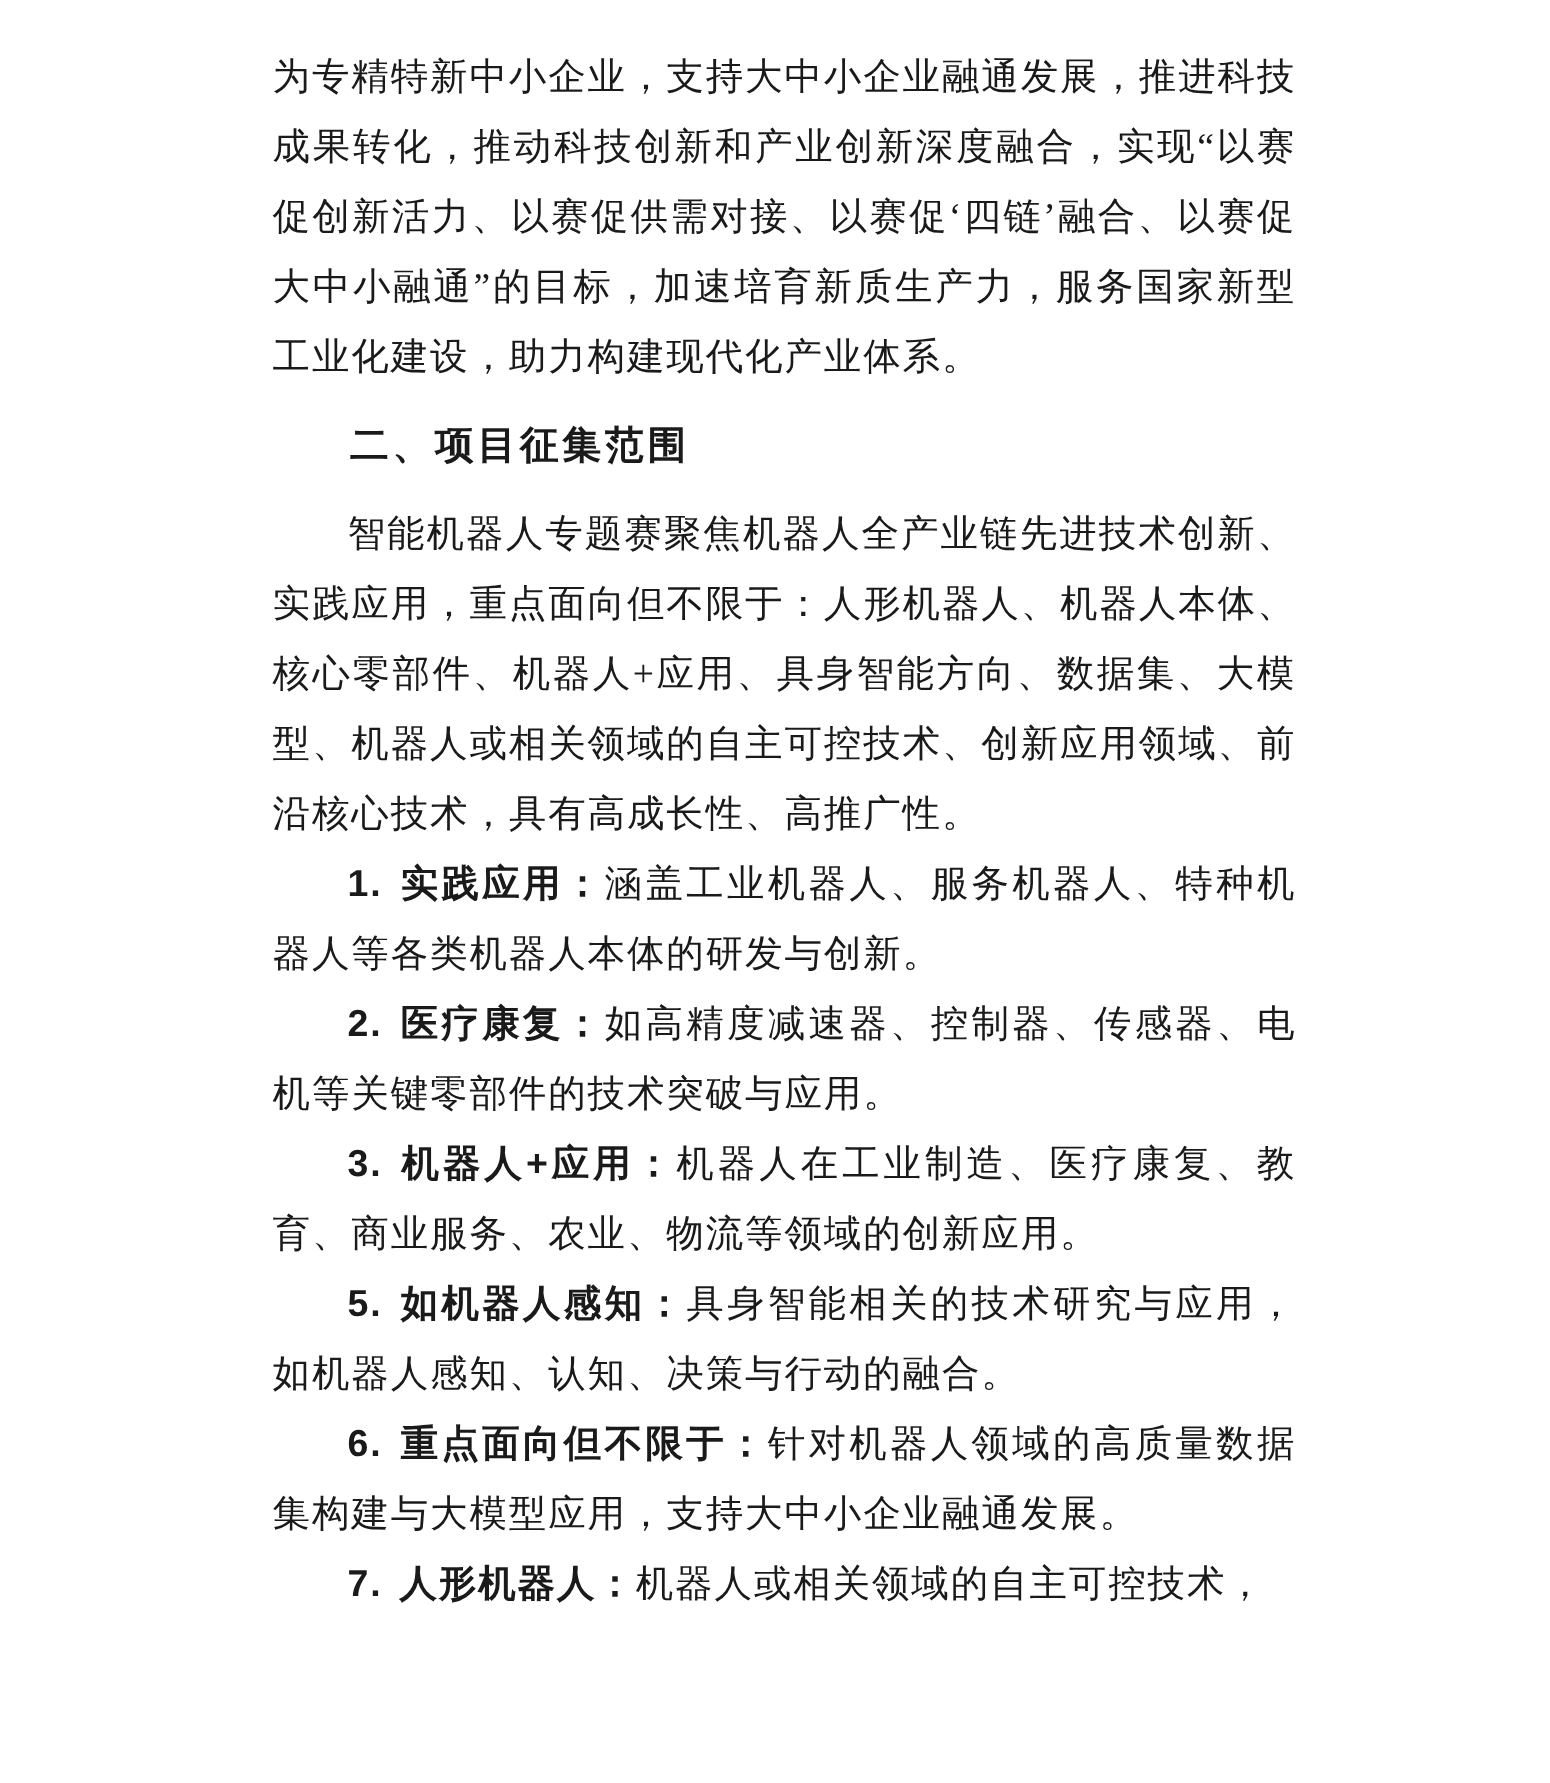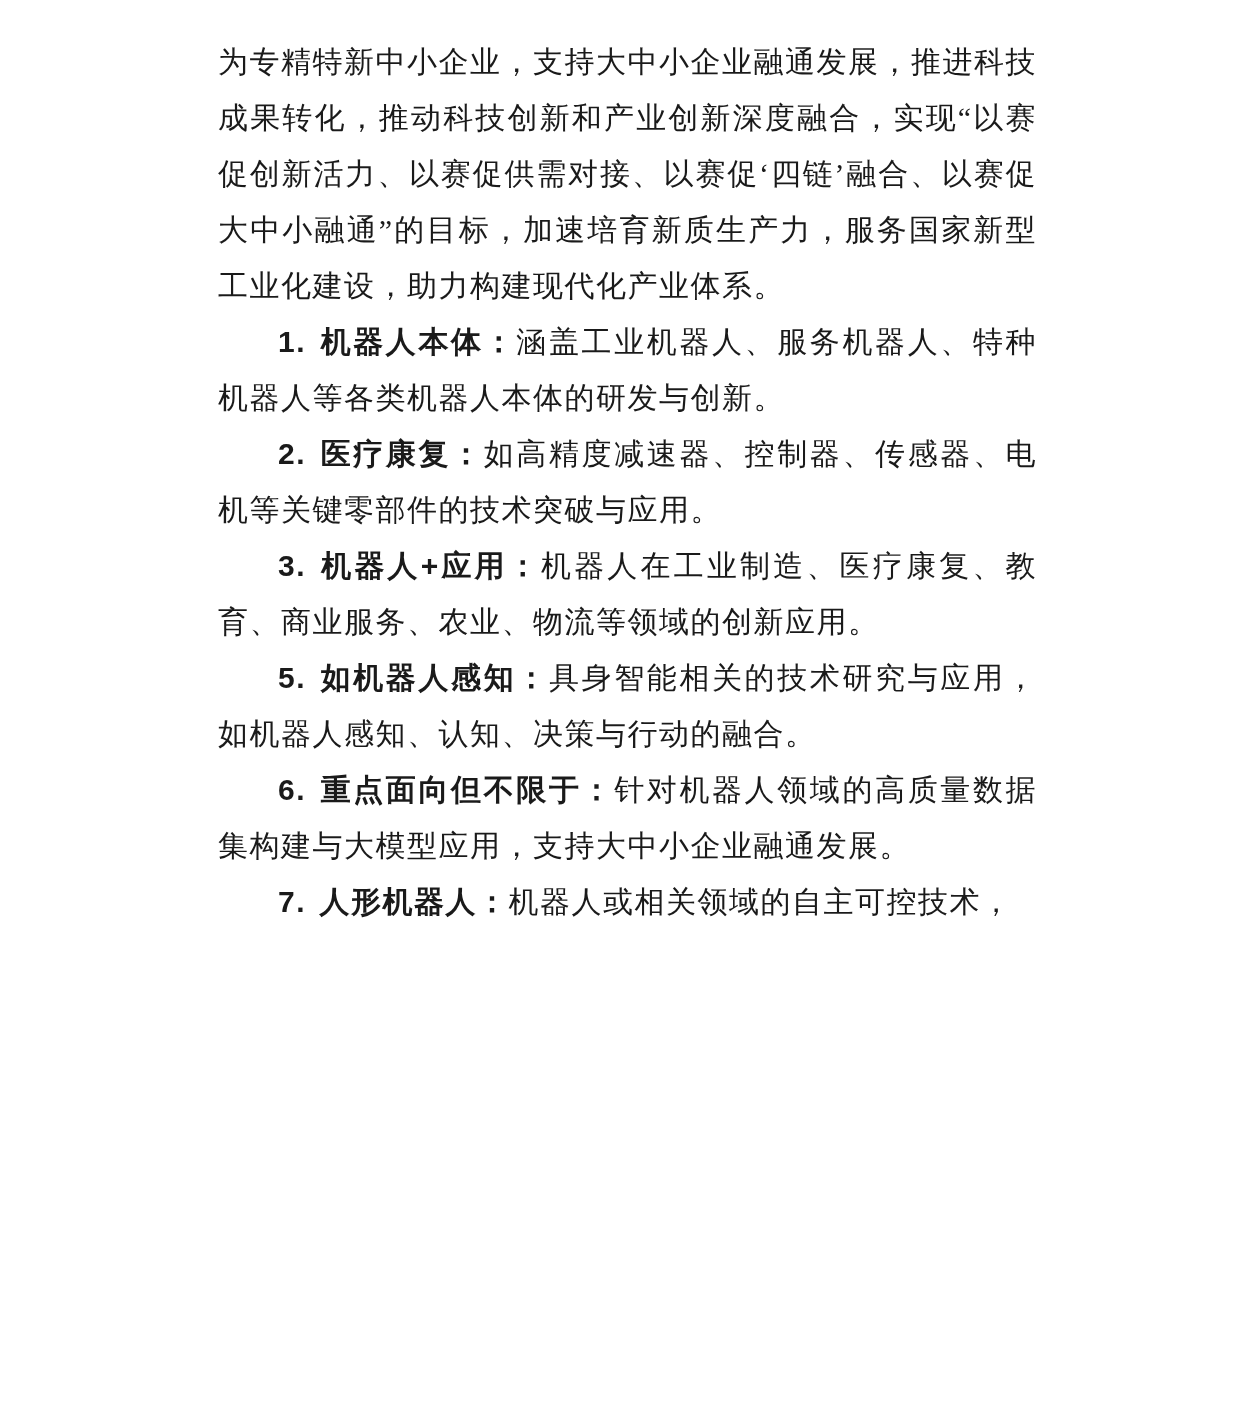--- a/index.html
+++ b/index.html
@@ -50,23 +50,25 @@
     margin-right: 0.45em;
   }
 </style>
 </head>
 <body>
 
 <div class="page">
 
   <p class="para flush">为专精特新中小企业，支持大中小企业融通发展，推进科技成果转化，推动科技创新和产业创新深度融合，实现“以赛促创新活力、以赛促供需对接、以赛促‘四链’融合、以赛促大中小融通”的目标，加速培育新质生产力，服务国家新型工业化建设，助力构建现代化产业体系。</p>
 
+  <h2 class="heading">二、项目征集范围</h2>
 
+  <p class="para">智能机器人专题赛聚焦机器人全产业链先进技术创新、实践应用，重点面向但不限于：人形机器人、机器人本体、核心零部件、机器人+应用、具身智能方向、数据集、大模型、机器人或相关领域的自主可控技术、创新应用领域、前沿核心技术，具有高成长性、高推广性。</p>
 
-  <p class="para"><span class="item-label"><span class="item-number">1.</span><span>机器人本体：</span></span><span>涵盖工业机器人、服务机器人、特种机器人等各类机器人本体的研发与创新。</span></p>
+  <p class="para"><span class="item-label"><span class="item-number">1.</span><span>实践应用：</span></span><span>涵盖工业机器人、服务机器人、特种机器人等各类机器人本体的研发与创新。</span></p>
 
   <p class="para"><span class="item-label"><span class="item-number">2.</span><span>医疗康复：</span></span><span>如高精度减速器、控制器、传感器、电机等关键零部件的技术突破与应用。</span></p>
 
   <p class="para"><span class="item-label"><span class="item-number">3.</span><span>机器人+应用：</span></span><span>机器人在工业制造、医疗康复、教育、商业服务、农业、物流等领域的创新应用。</span></p>
 
 
   <p class="para"><span class="item-label"><span class="item-number">5.</span><span>如机器人感知：</span></span><span>具身智能相关的技术研究与应用，如机器人感知、认知、决策与行动的融合。</span></p>
 
   <p class="para"><span class="item-label"><span class="item-number">6.</span><span>重点面向但不限于：</span></span><span>针对机器人领域的高质量数据集构建与大模型应用，支持大中小企业融通发展。</span></p>
 

